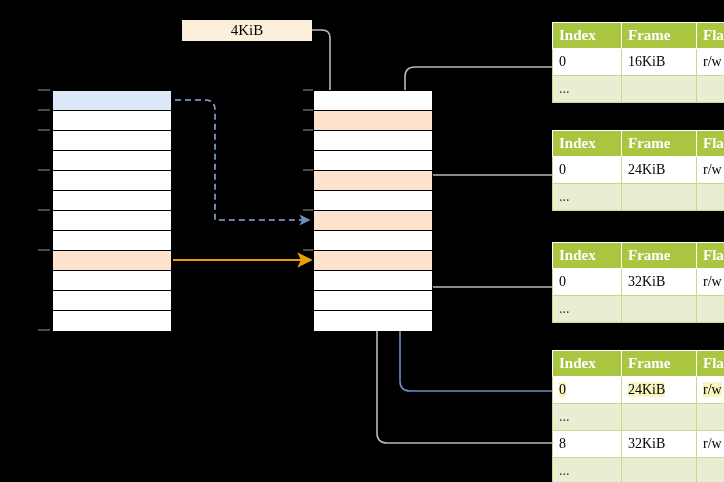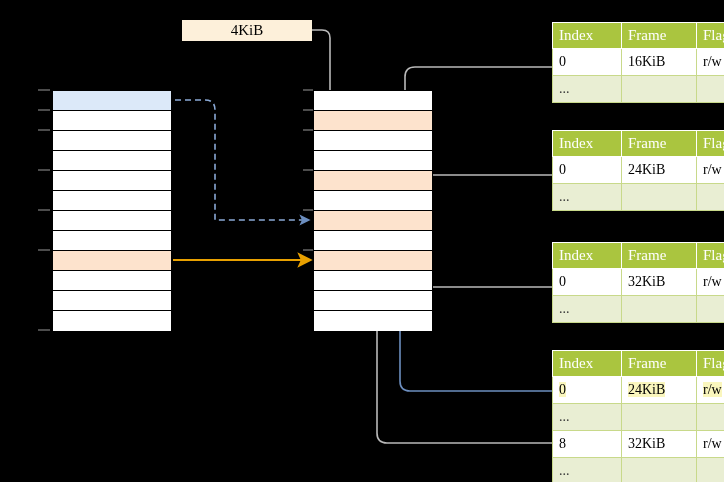--- a/index.html
+++ b/index.html
@@ -34,21 +34,21 @@
     position:absolute;
     border-collapse:collapse;
     border:1px solid #a9c23f;
     font-size:14px;
     box-sizing:border-box;
     table-layout:fixed;
   }
   .ptable th{
     background:#aac53f;
     color:#ffffff;
-    font-weight:normal;
+    font-weight:bold;
     text-align:left;
     padding:4px 6px;
     border:1px solid #ffffff;
     font-size:15px;
     white-space:nowrap;
   }
   .ptable td{
     background:#ffffff;
     color:#000000;
     text-align:left;

